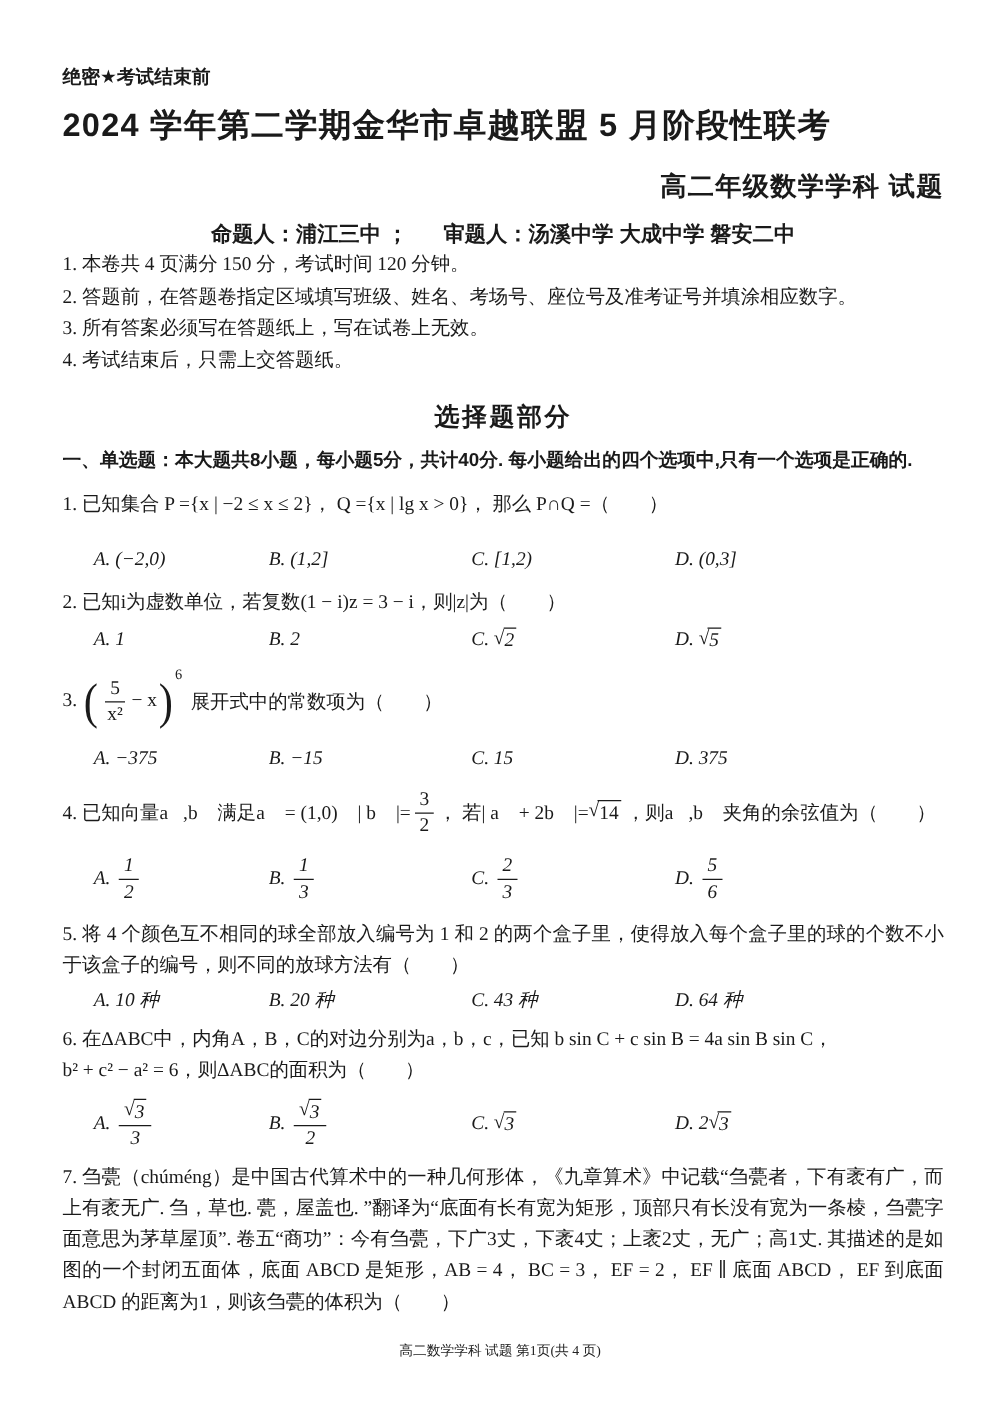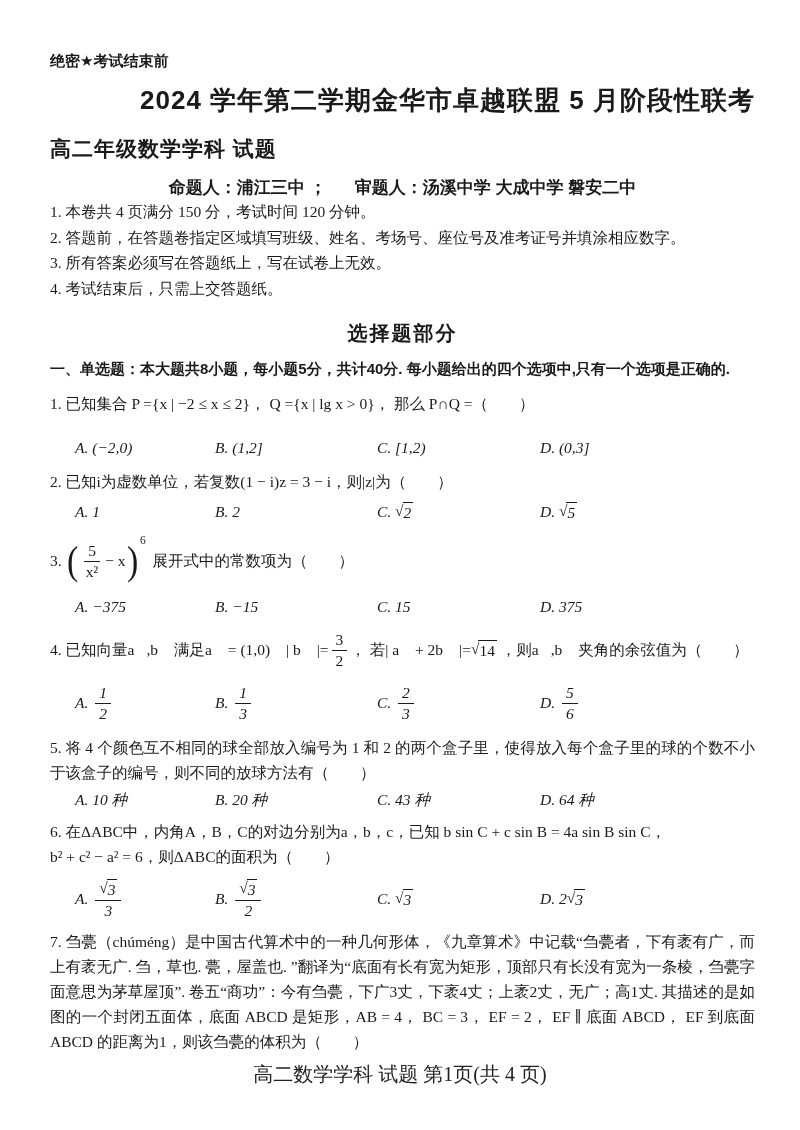--- a/index.html
+++ b/index.html
@@ -14,22 +14,22 @@
   .page {
     position: relative;
     width: 800px; height: 1130px;
     padding: 52px 45px 0 50px;
     background: #fff;
     overflow: hidden;
   }
   .heiti { font-family: "Liberation Sans", "DejaVu Sans", sans-serif; font-weight: bold; }
 
   .secret { font-size: 15px; }
-  .title { font-size: 26px; text-align: right; margin-top: 12px; letter-spacing: 1px; }
-  .subtitle { font-size: 21px; text-align: left; margin-top: 17px; letter-spacing: 1px; }
+  .title { font-size: 26px; text-align: left; margin-top: 12px; letter-spacing: 1px; }
+  .subtitle { font-size: 21px; text-align: right; margin-top: 17px; letter-spacing: 1px; }
   .setters { font-size: 17px; text-align: center; margin-top: 13px; white-space: pre; }
   .notice-head { font-size: 15.5px; margin-top: 9px; }
   .note { line-height: 25.5px; white-space: pre; }
   .section-title { font-size: 20px; text-align: center; margin-top: 19px; letter-spacing: 2px; }
   .instruction { font-size: 15px; line-height: 25px; margin-top: 9px; text-align: justify; }
 
   .qstem { margin-top: 10px; line-height: 25px; white-space: pre; }
   .qpara { margin-top: 8px; line-height: 25px; text-align: justify; }
 
   .opts { position: relative; height: 24px; margin-top: 20px; }
@@ -48,21 +48,21 @@
   .frac .fn { padding: 0 4px 1px; border-bottom: 1.2px solid #1a1a1a; display: inline-flex; align-items: flex-end; }
   .frac .fd { padding: 1px 4px 0; }
 
   .sqrt { display: inline-flex; align-items: flex-start; white-space: nowrap; }
   .sqrt .rsign { line-height: 1.1; }
   .sqrt .rval { border-top: 1.2px solid #1a1a1a; line-height: 1.25; padding: 0 2px 0 1px; margin-left: -1px; }
 
   .bigp { font-size: 40px; font-weight: 400; line-height: 0.9; transform: scaleX(0.85); display: inline-block; }
   .exp { align-self: flex-start; font-size: 11.5px; line-height: 1; margin: 2px 3px 0 1px; }
 
-  .footer { position: absolute; left: 0; right: 0; bottom: 42px; text-align: center; font-size: 20px; color: #222; }
+  .footer { position: absolute; left: 0; right: 0; bottom: 42px; text-align: center; font-size: 11px; color: #222; }
 </style>
 </head>
 <body>
 
 <div class="page">
 
   <div class="secret heiti">绝密★考试结束前</div>
   <div class="title heiti">2024 学年第二学期金华市卓越联盟 5 月阶段性联考</div>
   <div class="subtitle heiti">高二年级数学学科 试题</div>
   <div class="setters heiti">命题人：浦江三中 ；      审题人：汤溪中学 大成中学 磐安二中</div>

